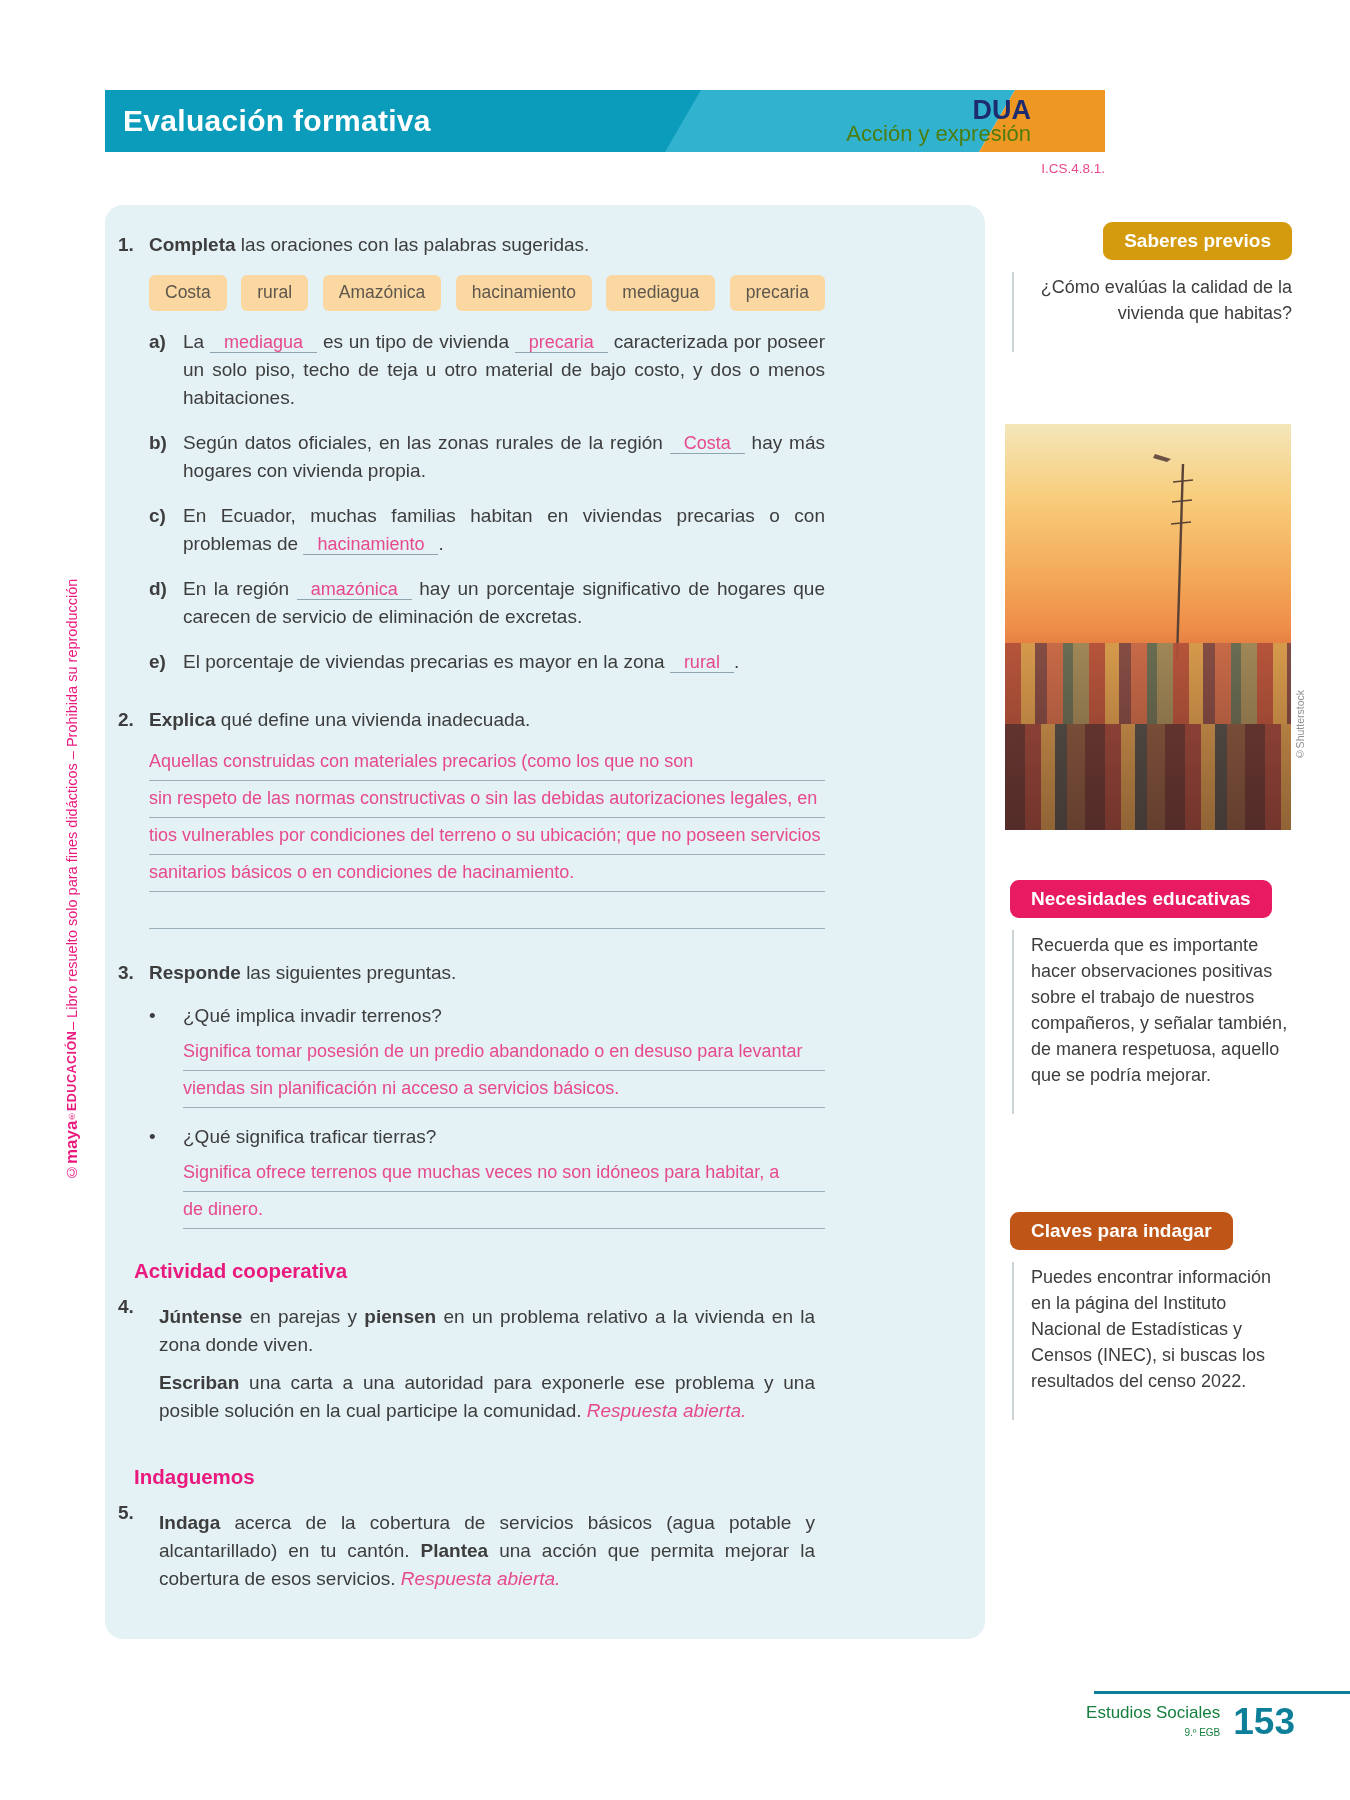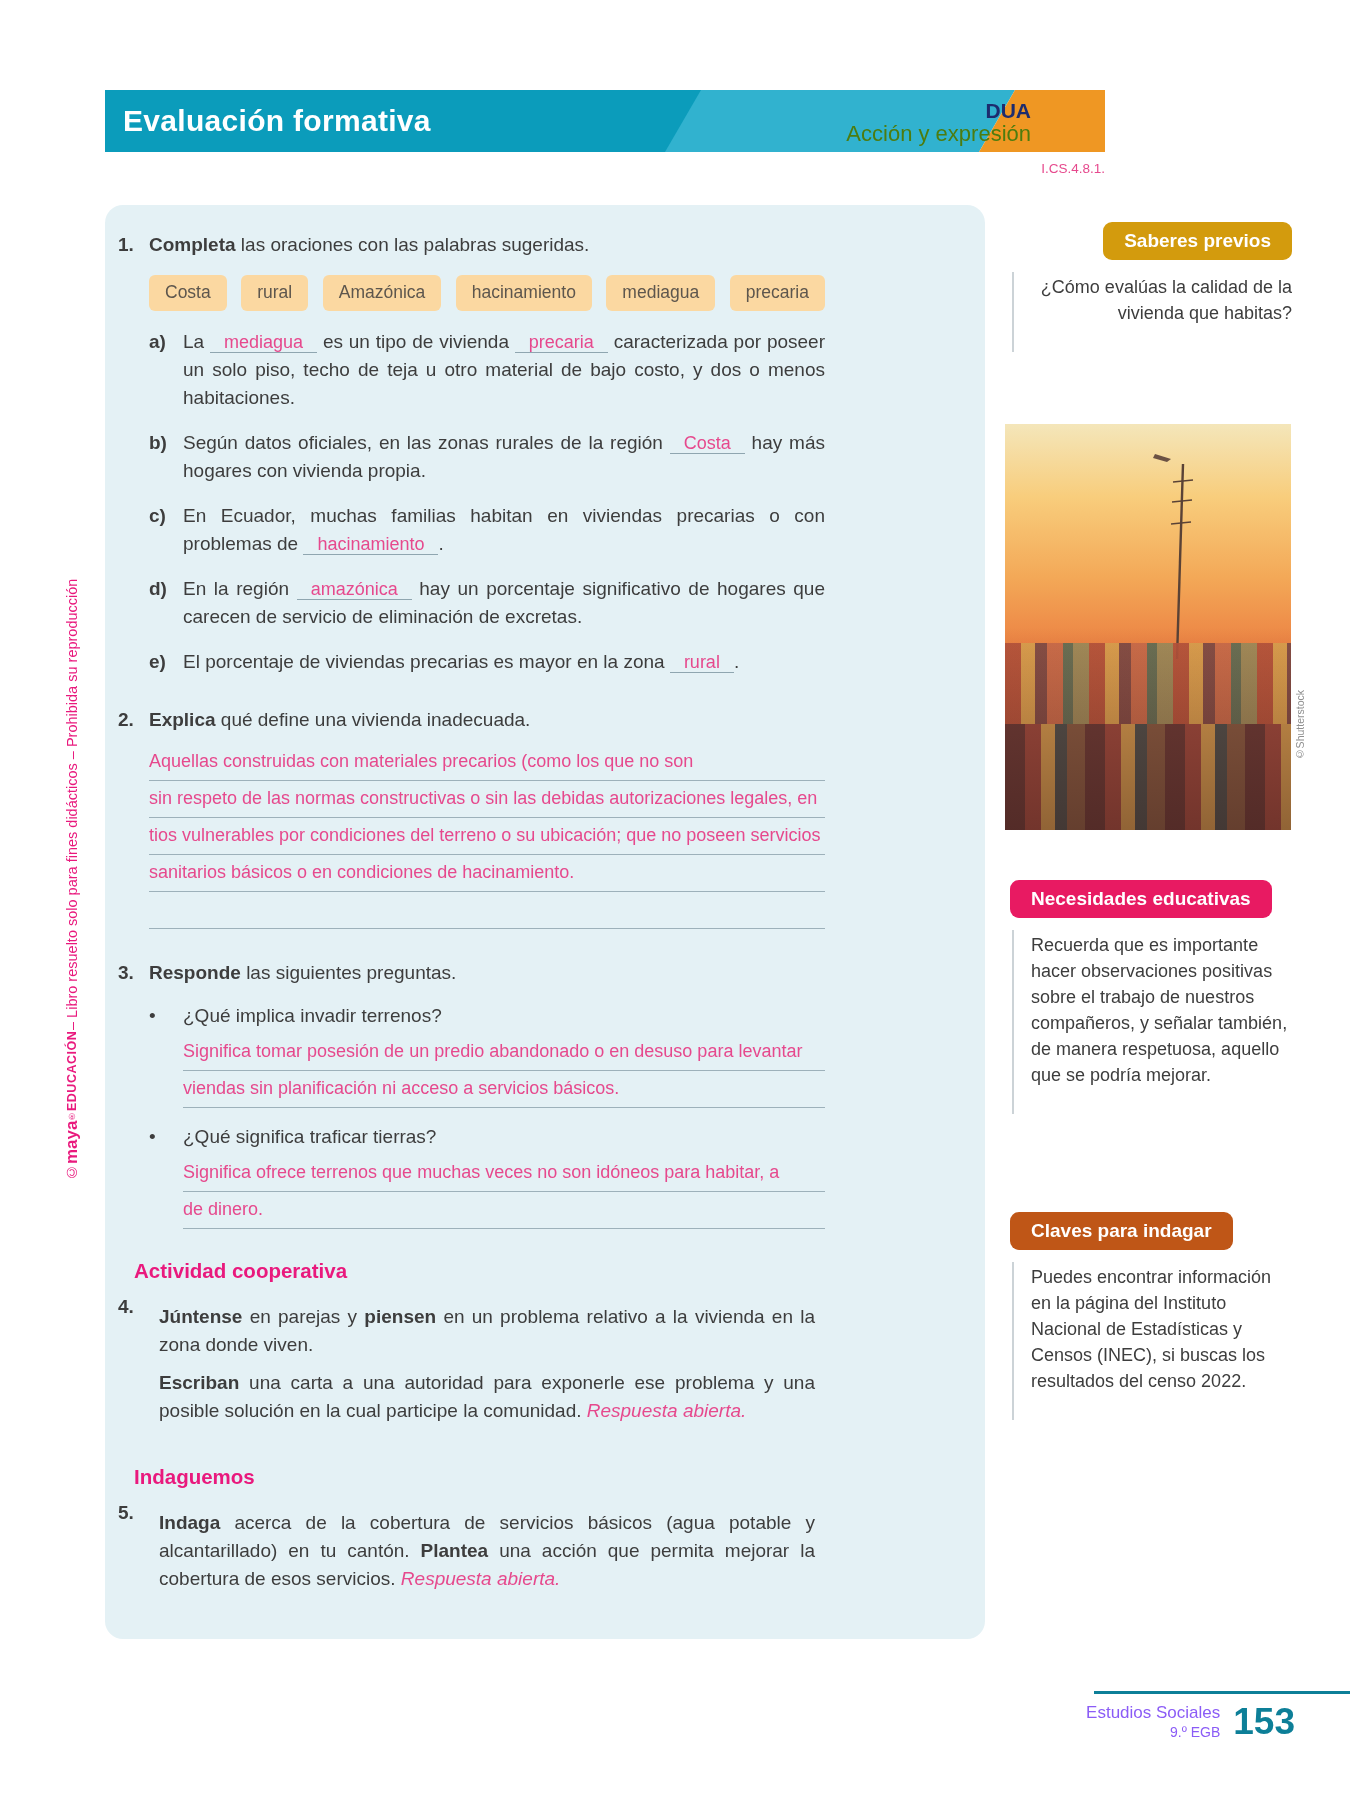--- a/index.html
+++ b/index.html
@@ -11,21 +11,21 @@
   .seg{position:absolute;top:0;height:100%;}
   .seg-dark{left:0;width:620px;background:var(--banner-teal,#0b9cbb);
             clip-path:polygon(0 0,100% 0,calc(100% - 36px) 100%,0 100%);}
   .seg-light{left:560px;width:350px;background:var(--banner-teal-light,#31b2cf);
             clip-path:polygon(36px 0,100% 0,calc(100% - 36px) 100%,0 100%);}
   .seg-orange{left:874px;width:126px;background:var(--banner-orange,#ef9723);
             clip-path:polygon(36px 0,100% 0,100% 100%,0 100%);}
   .banner-title{position:absolute;left:18px;top:0;line-height:62px;font-size:30px;
             font-weight:bold;color:#fff;letter-spacing:.3px;}
   .dua{position:absolute;right:74px;top:7px;text-align:right;}
-  .dua-label{font-size:21px;font-weight:bold;color:var(--banner-navy,#1d2c6e);line-height:27px;}
+  .dua-label{font-size:27px;font-weight:bold;color:var(--banner-navy,#1d2c6e);line-height:27px;}
   .dua-sub{font-size:22px;font-weight:normal;color:#4d7c0f;line-height:20px;}
   .code{position:absolute;left:805px;top:161px;width:300px;text-align:right;
         font-size:13.5px;color:var(--answer-pink,#e6498d);}
 
   
   .vnote{position:absolute;left:62px;top:400px;height:780px;display:flex;align-items:center;
          writing-mode:vertical-rl;transform:rotate(180deg);white-space:nowrap;
          color:var(--heading-pink,#e9197d);font-size:14.5px;}
   .vnote .brand{font-weight:bold;font-size:17px;}
   .vnote .reg{font-size:9px;}
@@ -84,23 +84,23 @@
   .city-shade{position:absolute;left:0;right:0;bottom:0;height:50%;
        background:linear-gradient(180deg,rgba(0,0,0,0) 0%,rgba(40,18,18,.38) 100%);}
   .tower{position:absolute;inset:0;width:100%;height:100%;}
   .credit{position:absolute;left:1294px;top:690px;writing-mode:vertical-rl;transform:rotate(180deg);
           font-size:10.5px;color:#8f8f8f;}
 
   
   .f-rule{position:absolute;left:1094px;top:1691px;width:256px;height:3px;background:var(--footer-teal,#0d7f98);}
   .footer{position:absolute;top:1702px;left:850px;width:445px;display:flex;
           justify-content:flex-end;align-items:center;gap:13px;}
-  .f-col{text-align:right;color:#8b5cf6;}
+  .f-col{text-align:right;color:#15803d;}
   .f-sub{font-size:17px;line-height:21px;}
-  .f-grade{font-size:14px;line-height:19px;}
+  .f-grade{font-size:10px;line-height:19px;}
   .f-num{font-size:37px;font-weight:bold;color:var(--footer-teal,#0d7f98);line-height:40px;}
 </style>
 </head>
 <body>
 
 <div class="page">
 
   <div class="banner">
     <div class="seg seg-dark"></div>
     <div class="seg seg-light"></div>

